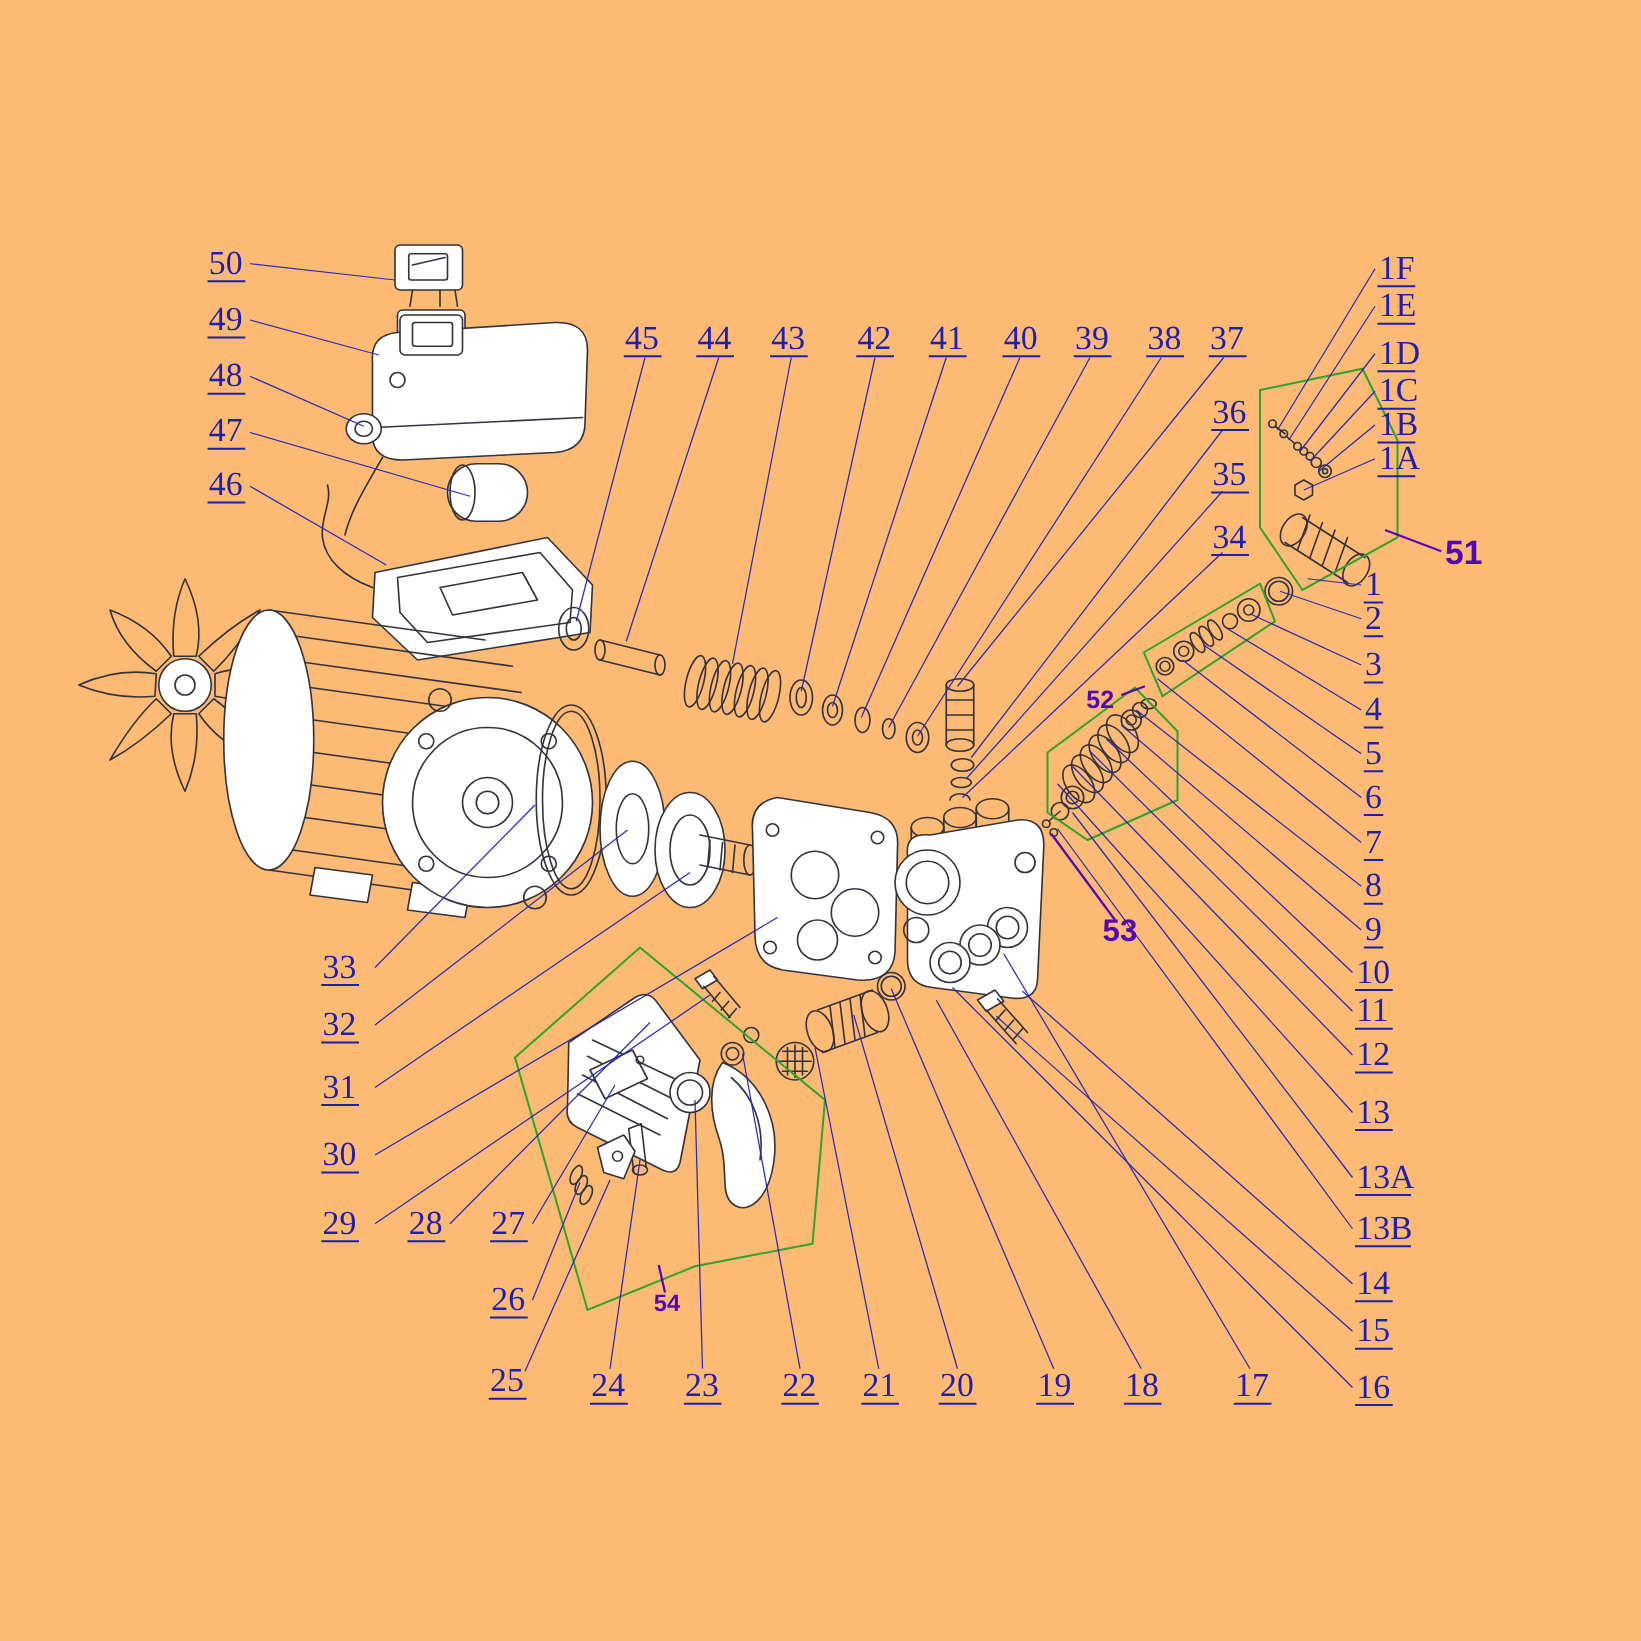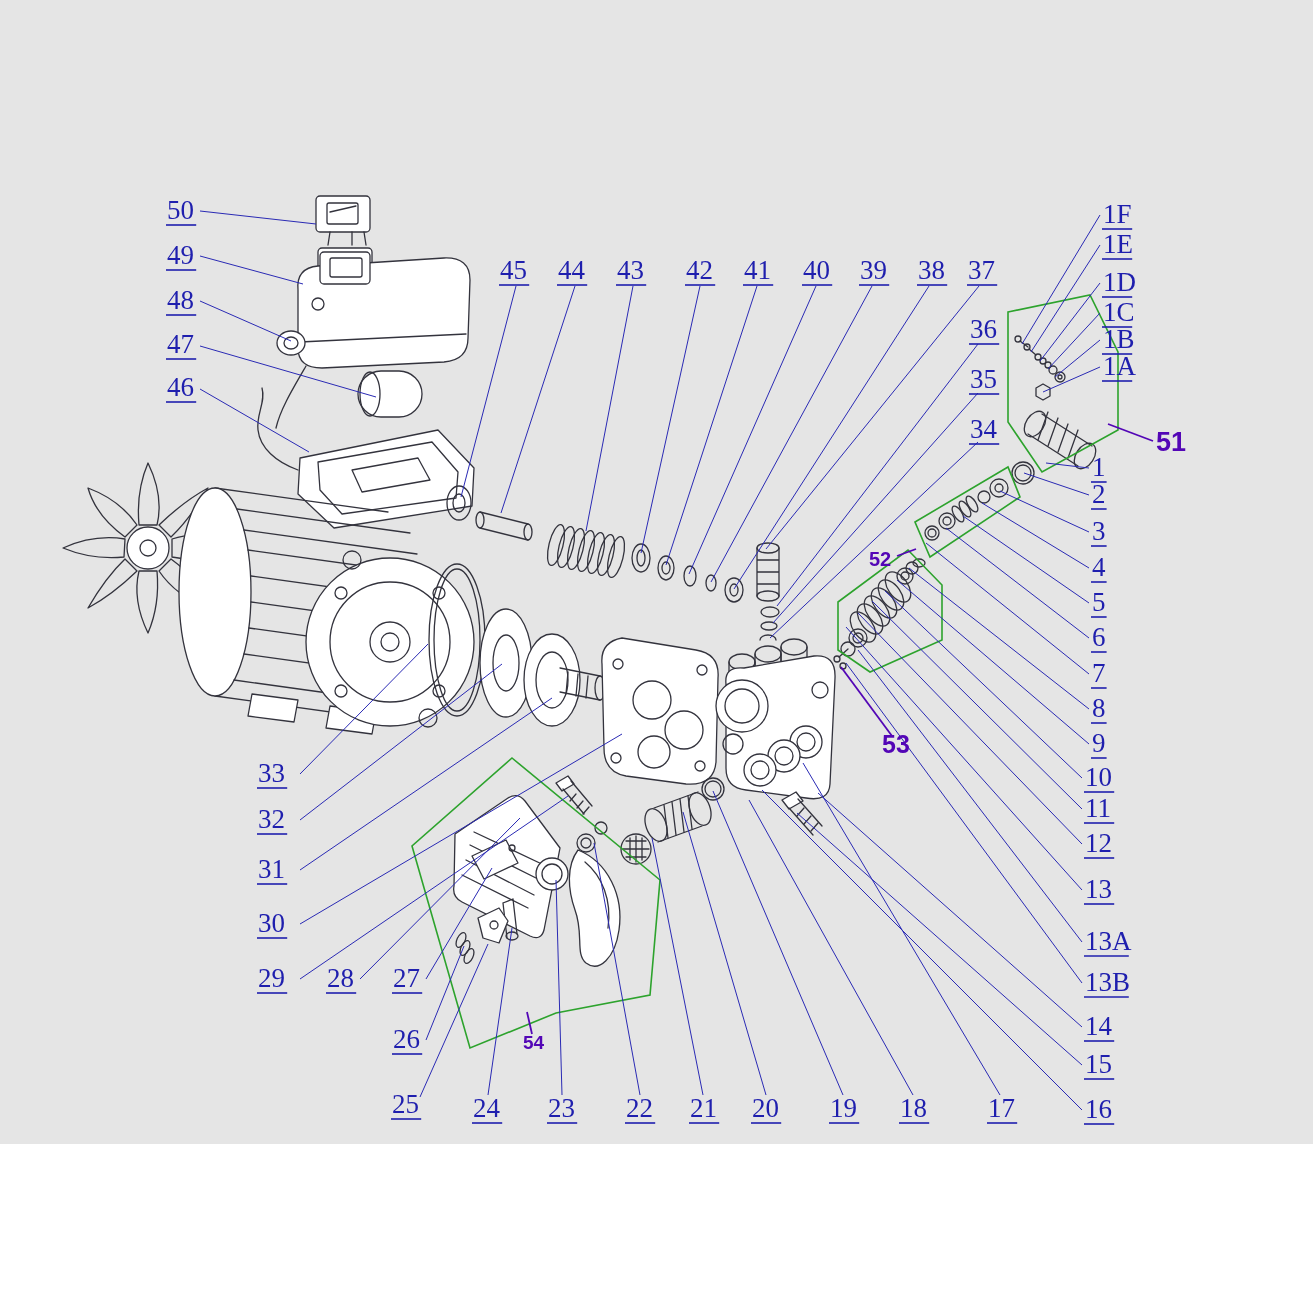--- a/index.html
+++ b/index.html
@@ -1,16 +1,16 @@
 <!DOCTYPE html>
 <html><head>
 <meta charset="utf-8">
 <style>
   html,body{margin:0;padding:0;background:#ffffff;}
-  .stage{position:relative;width:1313px;height:1144px;background:#e5e5e5;overflow:hidden;
+  .stage{position:relative;width:1313px;height:1313px;background:#fdba74;overflow:hidden;
          font-family:"Liberation Sans", sans-serif;}
   #diagram-svg{position:absolute;left:0;top:0;}
   #diagram-svg text{user-select:none;}
 </style>
 </head>
 <body>
 
 <div class="stage">
 <svg id="diagram-svg" viewBox="0 0 1313 1313" width="1313" height="1313" xmlns="http://www.w3.org/2000/svg">
 

